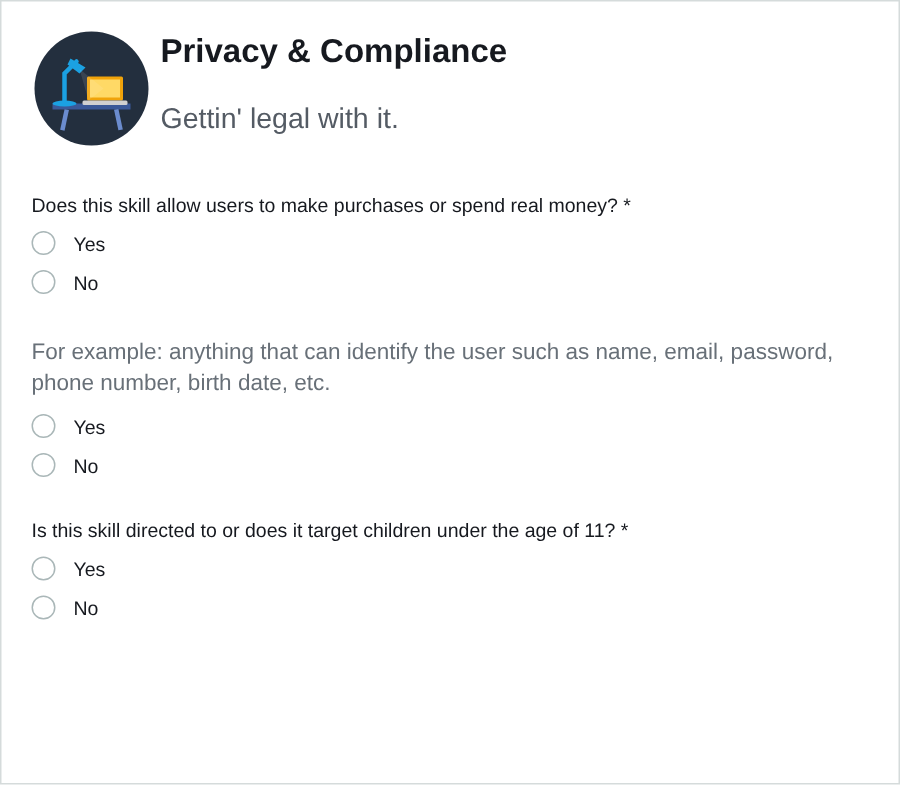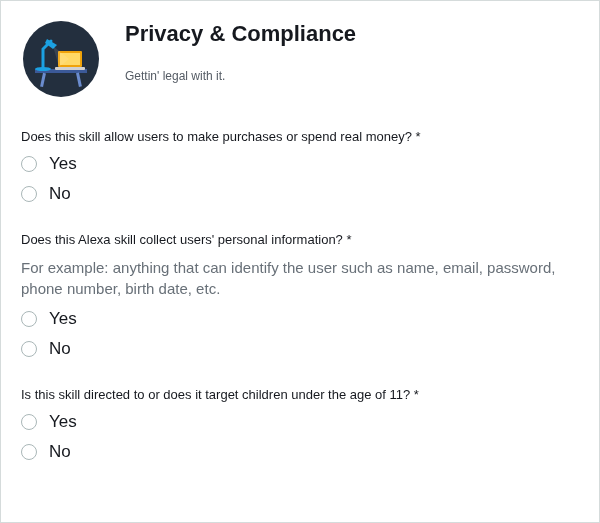--- a/index.html
+++ b/index.html
@@ -7,37 +7,37 @@
       font-family: "Amazon Ember", -apple-system, BlinkMacSystemFont, "Segoe UI", Arial, sans-serif;
       background: #fff;
       width: 600px;
       height: 523px;
       border: 1px solid #d5dbdb;
       padding: 18px 20px;
       color: #16191f;
     }
     .header {
       display: flex;
-      gap: 24px;
+      gap: 6px;
       margin-bottom: 30px;
     }
     .icon-wrap {
       width: 80px;
       height: 80px;
       flex-shrink: 0;
     }
     .header-text h1 {
       font-size: 22px;
       font-weight: 600;
       color: #16191f;
       margin-top: 2px;
       margin-bottom: 22px;
     }
     .header-text p {
-      font-size: 12px;
+      font-size: 19px;
       color: #545b64;
     }
     .question-block {
       margin-bottom: 28px;
     }
     .question-label {
       font-size: 13px;
       font-weight: 400;
       color: #16191f;
       margin-bottom: 10px;
@@ -61,21 +61,21 @@
     }
     .radio-circle {
       width: 16px;
       height: 16px;
       border: 1px solid #aab7b8;
       border-radius: 50%;
       flex-shrink: 0;
       background: #fff;
     }
     .radio-label {
-      font-size: 17px;
+      font-size: 13px;
       color: #16191f;
     }
   </style>
 </head>
 <body>
 
 <div class="header">
   <div class="icon-wrap">
     <svg viewBox="0 0 80 80">
       <circle cx="40" cy="40" r="38" fill="#232f3e"></circle>
@@ -108,21 +108,20 @@
     <span class="radio-circle"></span>
     <span class="radio-label">Yes</span>
   </div>
   <div class="radio-option">
     <span class="radio-circle"></span>
     <span class="radio-label">No</span>
   </div>
 </div>
 
 <div class="question-block">
-  <div class="question-label">Does this Alexa skill collect users' personal information? *</div>
   <div class="helper-text">For example: anything that can identify the user such as name, email, password, phone number, birth date, etc.</div>
   <div class="radio-option">
     <span class="radio-circle"></span>
     <span class="radio-label">Yes</span>
   </div>
   <div class="radio-option">
     <span class="radio-circle"></span>
     <span class="radio-label">No</span>
   </div>
 </div>

